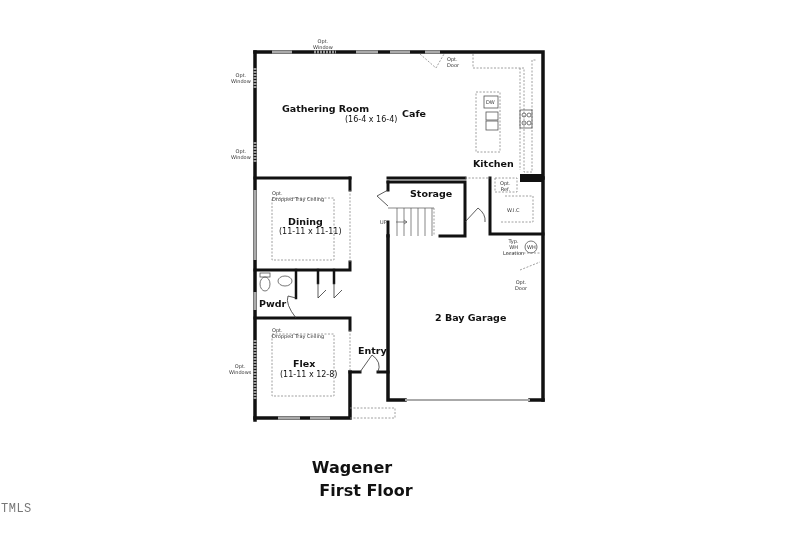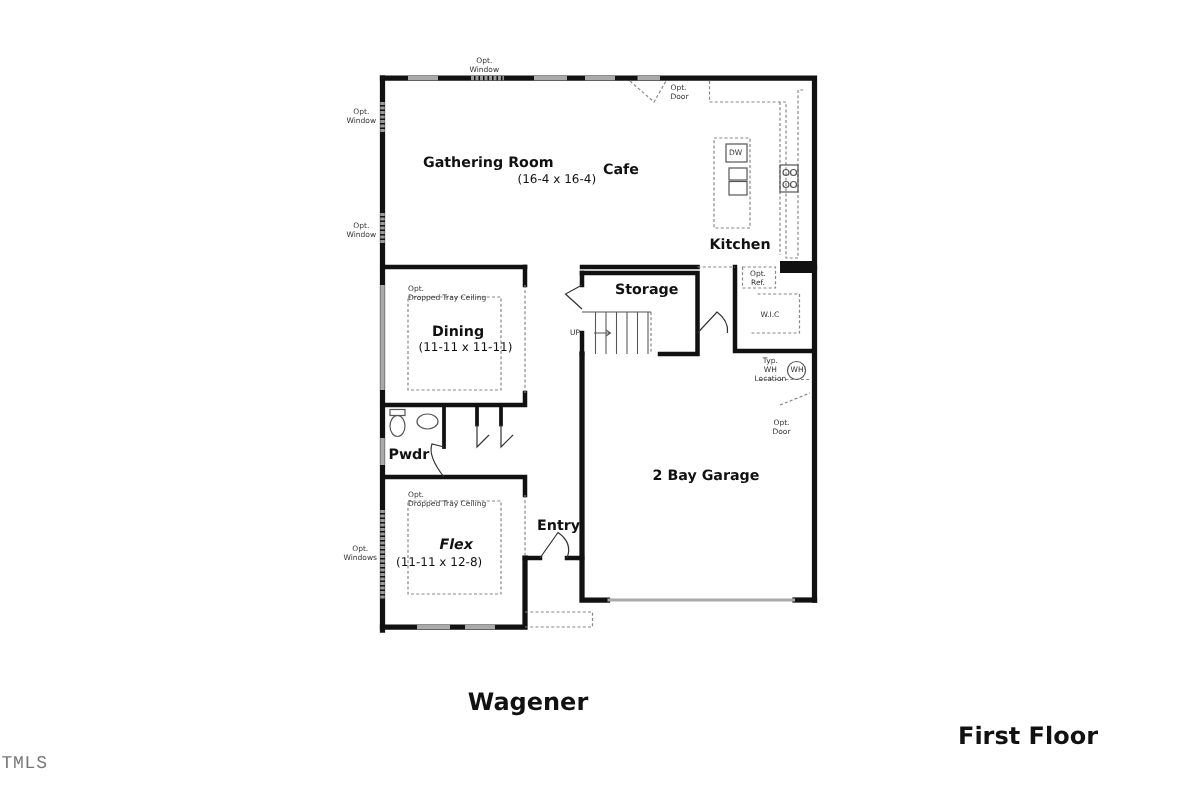--- a/index.html
+++ b/index.html
@@ -133,35 +133,35 @@
 
 <div class="lbl room" style="left:282px;top:103px;">Gathering Room</div>
 <div class="lbl dim" style="left:300px;top:115px;padding-left:45px;">(16-4 x 16-4)</div>
 <div class="lbl room" style="left:402px;top:108px;">Cafe</div>
 <div class="lbl room" style="left:473px;top:158px;">Kitchen</div>
 <div class="lbl room" style="left:410px;top:188px;">Storage</div>
 <div class="lbl room" style="left:288px;top:216px;">Dining</div>
 <div class="lbl dim" style="left:279px;top:227px;">(11-11 x 11-11)</div>
 <div class="lbl room" style="left:259px;top:298px;">Pwdr</div>
 <div class="lbl room" style="left:358px;top:300px;margin-top:45px;">Entry</div>
-<div class="lbl room" style="left:293px;top:358px;font-style:italic;">Flex</div>
-<div class="lbl dim" style="left:264px;top:370px;">(11-11 x 12-8)</div>
+<div class="lbl room" style="left:293px;top:358px;">Flex</div>
+<div class="lbl dim" style="left:280px;top:370px;">(11-11 x 12-8)</div>
 <div class="lbl room" style="left:435px;top:312px;">2 Bay Garage</div>
 
 <div class="lbl tiny" style="left:313px;top:38px;"><span>Opt.</span><br><span>Window</span></div>
 <div class="lbl tiny" style="left:231px;top:72px;"><span>Opt.</span><br><span>Window</span></div>
 <div class="lbl tiny" style="left:231px;top:148px;"><span>Opt.</span><br><span>Window</span></div>
 <div class="lbl tiny" style="left:229px;top:363px;"><span>Opt.</span><br><span>Windows</span></div>
 <div class="lbl tiny" style="left:447px;top:56px;text-align:left;"><span>Opt.</span><br><span>Door</span></div>
 <div class="lbl tiny" style="left:515px;top:279px;"><span>Opt.</span><br><span>Door</span></div>
 <div class="lbl tiny" style="left:272px;top:190px;text-align:left;"><span>Opt.</span><br><span>Dropped Tray Ceiling</span></div>
 <div class="lbl tiny" style="left:272px;top:327px;text-align:left;"><span>Opt.</span><br><span>Dropped Tray Ceiling</span></div>
 <div class="lbl tiny" style="left:486px;top:99px;">DW</div>
 <div class="lbl tiny" style="left:500px;top:180px;"><span>Opt.</span><br><span>Ref.</span></div>
 <div class="lbl tiny" style="left:507px;top:207px;">W.I.C</div>
 <div class="lbl tiny" style="left:503px;top:238px;"><span>Typ.</span><br><span>WH</span><br><span>Location</span></div>
 <div class="lbl tiny" style="left:527px;top:244px;">WH</div>
 <div class="lbl tiny" style="left:380px;top:219px;">UP</div>
 
 <div class="lbl title" style="left:0;width:704px;top:457px;">Wagener</div>
-<div class="lbl title" style="left:0;width:732px;top:480px;text-align:right;">First Floor</div>
+<div class="lbl title" style="left:0;width:732px;top:480px;">First Floor</div>
 
 <div class="lbl mls" style="left:1px;top:502px;">TMLS</div>
 
 </body></html>

